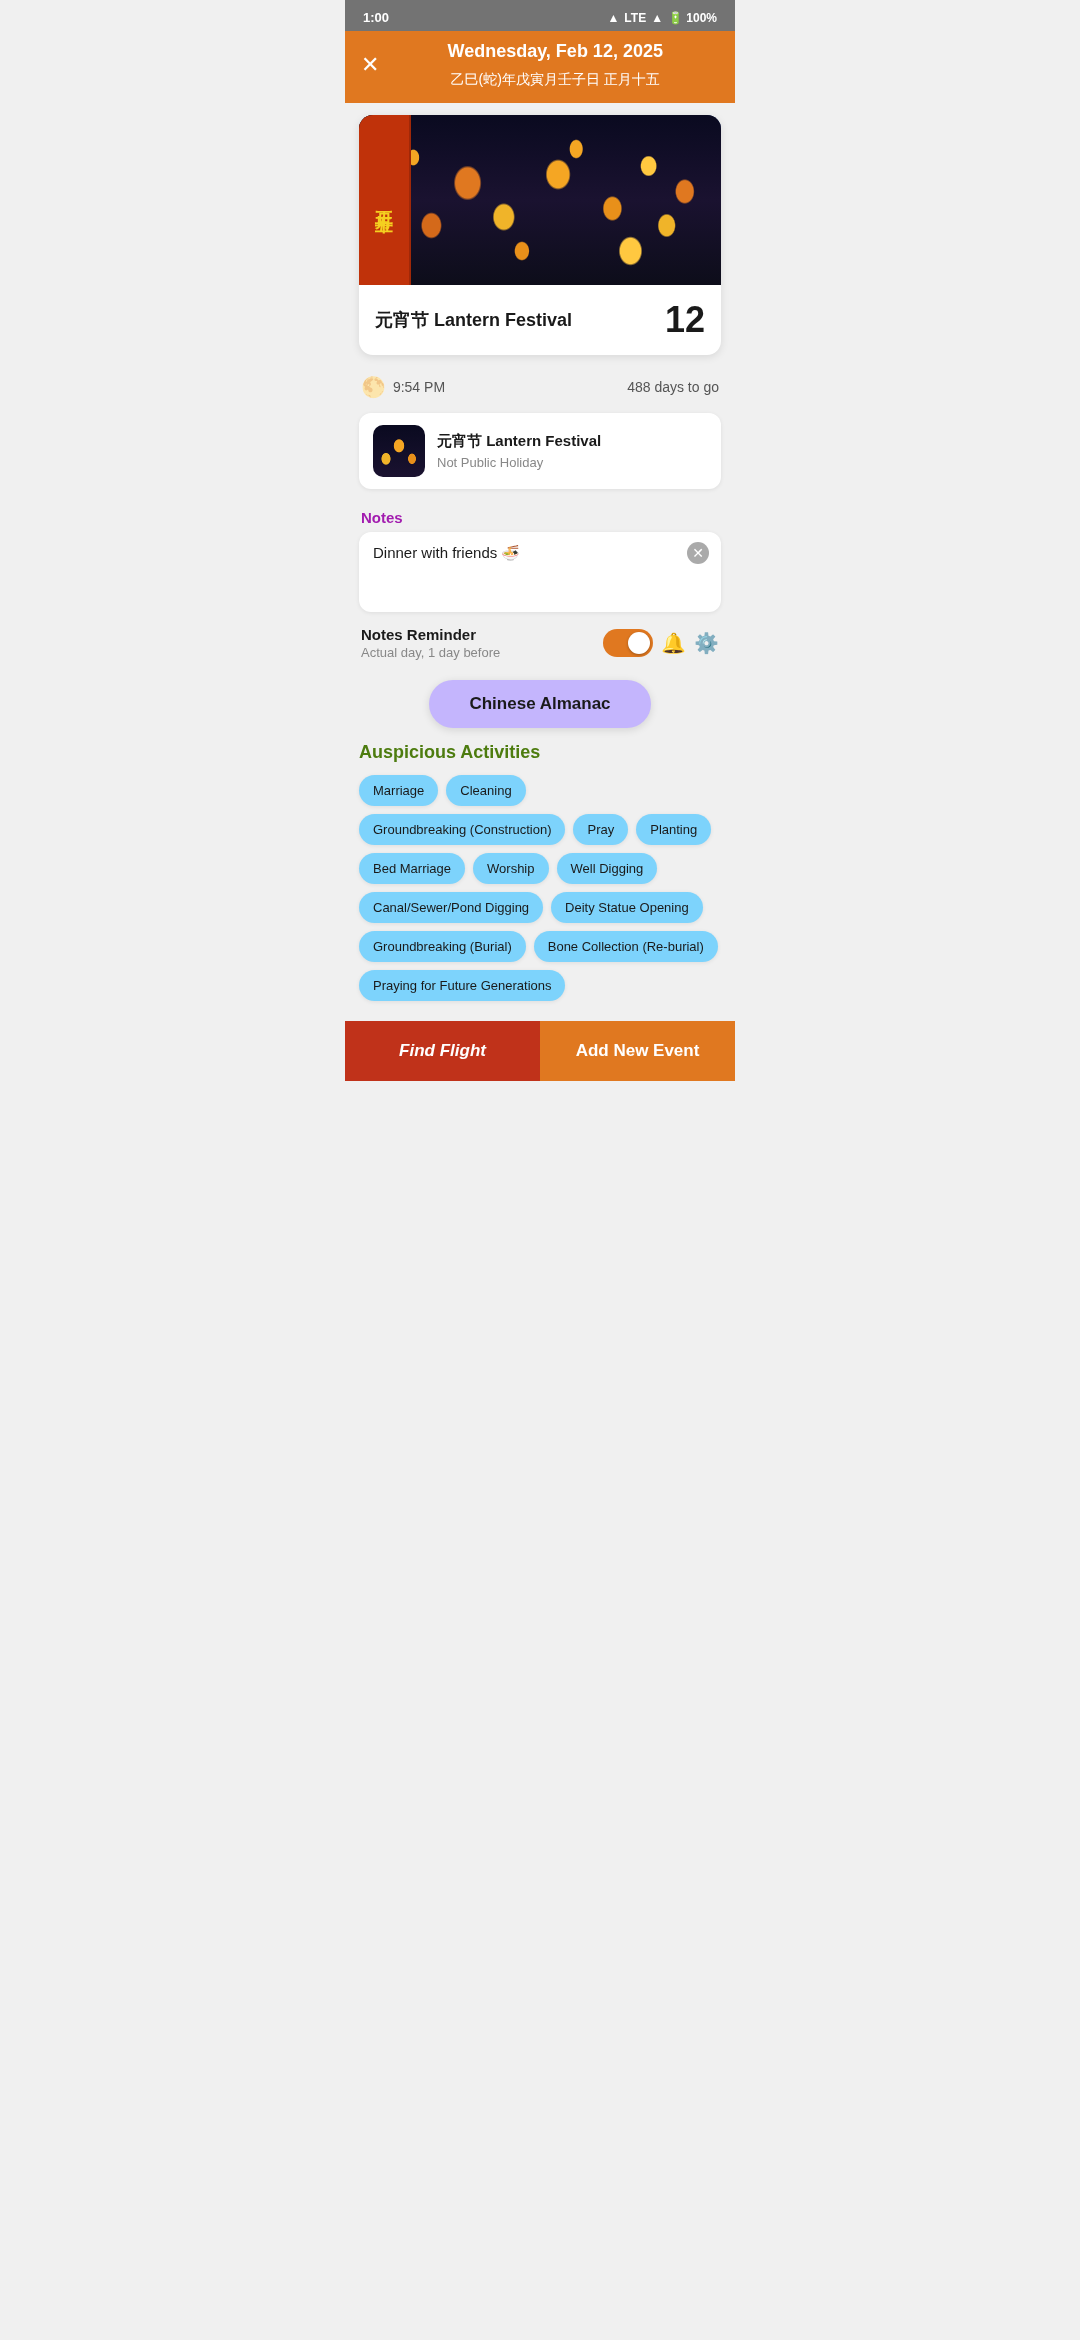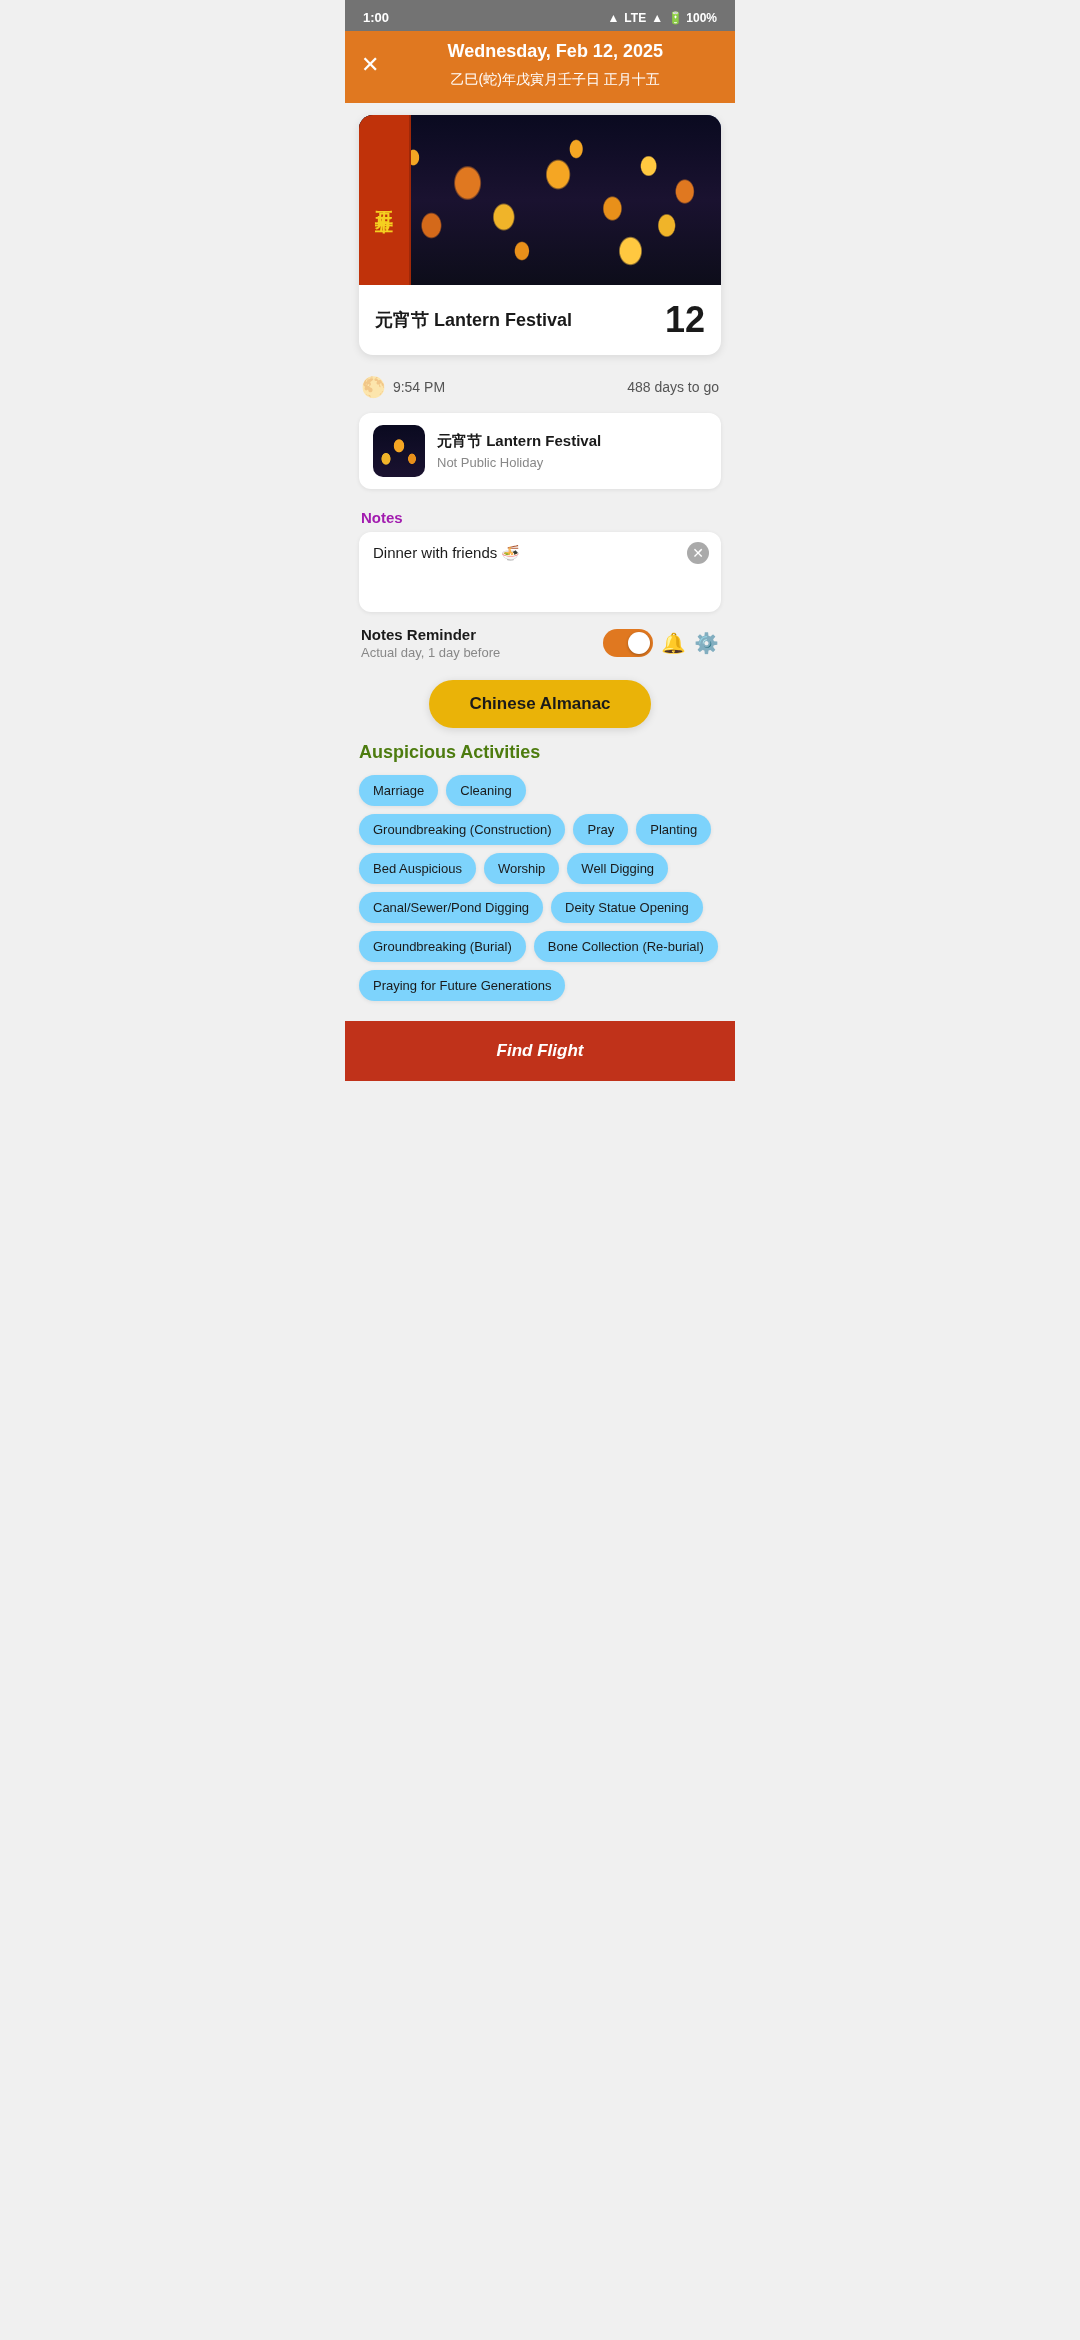--- a/index.html
+++ b/index.html
@@ -222,21 +222,21 @@
       border-radius: 50%;
       box-shadow: 0 1px 3px rgba(0,0,0,0.3);
     }
     .bell-icon { font-size: 20px; color: #555; cursor: pointer; }
     .gear-icon { font-size: 20px; color: #555; cursor: pointer; }
 
     
     .almanac-btn {
       display: block;
       margin: 6px auto 14px;
-      background: #eab308;
+      background: #c4b5fd;
       border: none;
       border-radius: 30px;
       padding: 14px 40px;
       font-size: 17px;
       font-weight: 600;
       color: #1a1a1a;
       cursor: pointer;
       box-shadow: 0 2px 8px rgba(0,0,0,0.12);
     }
 
@@ -359,26 +359,27 @@
 <button class="almanac-btn">Chinese Almanac</button>
 
 <div class="activities-section">
   <div class="activities-title">Auspicious Activities</div>
   <div class="tags-container" id="tags-container">
       <div class="tag">Marriage</div>
       <div class="tag">Cleaning</div>
       <div class="tag">Groundbreaking (Construction)</div>
       <div class="tag">Pray</div>
       <div class="tag">Planting</div>
-      <div class="tag">Bed Auspicious</div>
+      <div class="tag">Bed Marriage</div>
       <div class="tag">Worship</div>
       <div class="tag">Well Digging</div>
       <div class="tag">Canal/Sewer/Pond Digging</div>
       <div class="tag">Deity Statue Opening</div>
       <div class="tag">Groundbreaking (Burial)</div>
       <div class="tag">Bone Collection (Re-burial)</div>
       <div class="tag">Praying for Future Generations</div>
     </div>
 </div>
 
 <div class="bottom-buttons">
   <button class="btn-find-flight">Find Flight</button>
+  <button class="btn-add-event">Add New Event</button>
 </div>
 
 </body></html>

